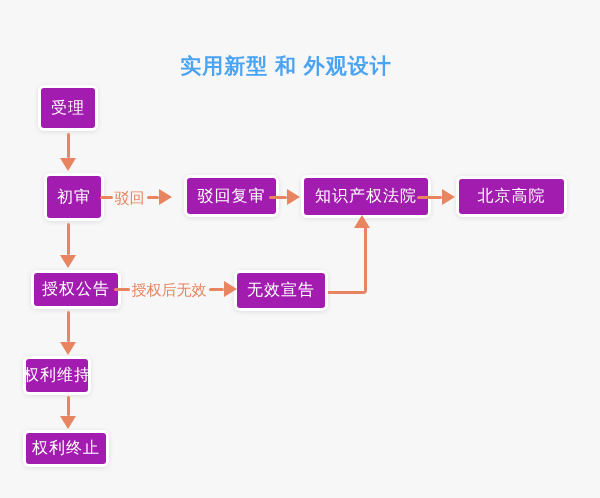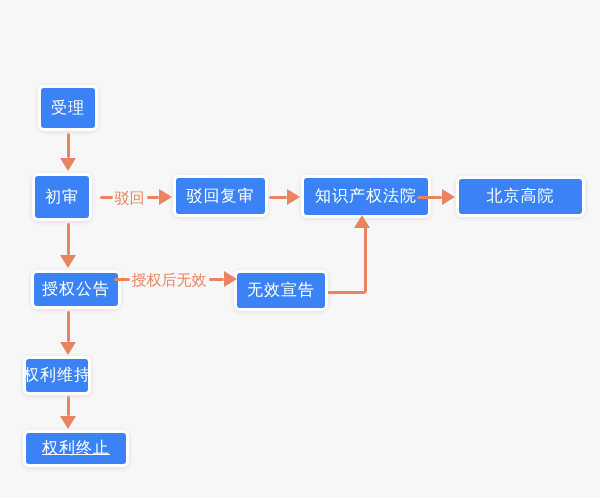--- a/index.html
+++ b/index.html
@@ -18,41 +18,41 @@
     width: 572px;
     text-align: center;
     font-size: 21px;
     font-weight: bold;
     letter-spacing: 1px;
     color: #4aa3f3;
   }
   .node {
     position: absolute;
     box-sizing: border-box;
-    background: #3b82f6;
+    background: #a21caf;
     border: 3px solid #ffffff;
     border-radius: 6px;
     box-shadow: 0 1px 5px rgba(0,0,0,0.10);
     color: #ffffff;
     font-size: 16px;
     letter-spacing: 1px;
     display: flex;
     align-items: center;
     justify-content: center;
     white-space: nowrap;
   }
   .n0 { left: 38px;  top: 85px;  width: 60px;  height: 46px; }
-  .n1 { left: 32px;  top: 173px; width: 60px;  height: 48px; }
-  .n2 { left: 173px; top: 175px; width: 95px;  height: 42px; }
+  .n1 { left: 44px;  top: 173px; width: 60px;  height: 48px; }
+  .n2 { left: 184px; top: 175px; width: 95px;  height: 42px; }
   .n3 { left: 301px; top: 175px; width: 130px; height: 43px; }
-  .n4 { left: 456px; top: 176px; width: 129px; height: 41px; }
+  .n4 { left: 456px; top: 176px; width: 111px; height: 41px; }
   .n5 { left: 31px;  top: 270px; width: 90px;  height: 39px; }
   .n6 { left: 234px; top: 270px; width: 94px;  height: 41px; }
   .n7 { left: 23px;  top: 356px; width: 68px;  height: 39px; }
-  .n8 { left: 23px;  top: 430px; width: 106px;  height: 37px; text-decoration: underline; }
+  .n8 { left: 23px;  top: 430px; width: 86px;  height: 37px; }
 
   .varrow {
     position: absolute;
     width: 16px;
     display: flex;
     flex-direction: column;
     align-items: center;
   }
   .vline { width: 3px; flex: 1; background: #e8845f; border-radius: 2px; }
   .vhead {
@@ -83,21 +83,21 @@
   }
   .hhead {
     width: 0; height: 0;
     border-top: 8px solid transparent;
     border-bottom: 8px solid transparent;
     border-left: 13px solid #e8845f;
   }
   .h1 { left: 100px; top: 186px; width: 72px; text-align: center; }
   .h2 { left: 269px; top: 186px; width: 31px; }
   .h3 { left: 417px; top: 186px; width: 38px; }
-  .h4 { left: 114px; top: 268px; width: 123px; }
+  .h4 { left: 114px; top: 278px; width: 123px; }
 
   .elbow {
     position: absolute;
     left: 328px;
     top: 227px;
     width: 36px;
     height: 64px;
     border-right: 3px solid #e8845f;
     border-bottom: 3px solid #e8845f;
     border-bottom-right-radius: 4px;
@@ -110,20 +110,21 @@
     border-left: 8px solid transparent;
     border-right: 8px solid transparent;
     border-bottom: 13px solid #e8845f;
   }
 </style>
 </head>
 <body>
 
 <div class="canvas">
 
+  <div class="title">实用新型 和 外观设计</div>
 
   <div class="node n0">受理</div>
   <div class="node n1">初审</div>
   <div class="node n2">驳回复审</div>
   <div class="node n3">知识产权法院</div>
   <div class="node n4">北京高院</div>
   <div class="node n5">授权公告</div>
   <div class="node n6">无效宣告</div>
   <div class="node n7">权利维持</div>
   <div class="node n8">权利终止</div>

